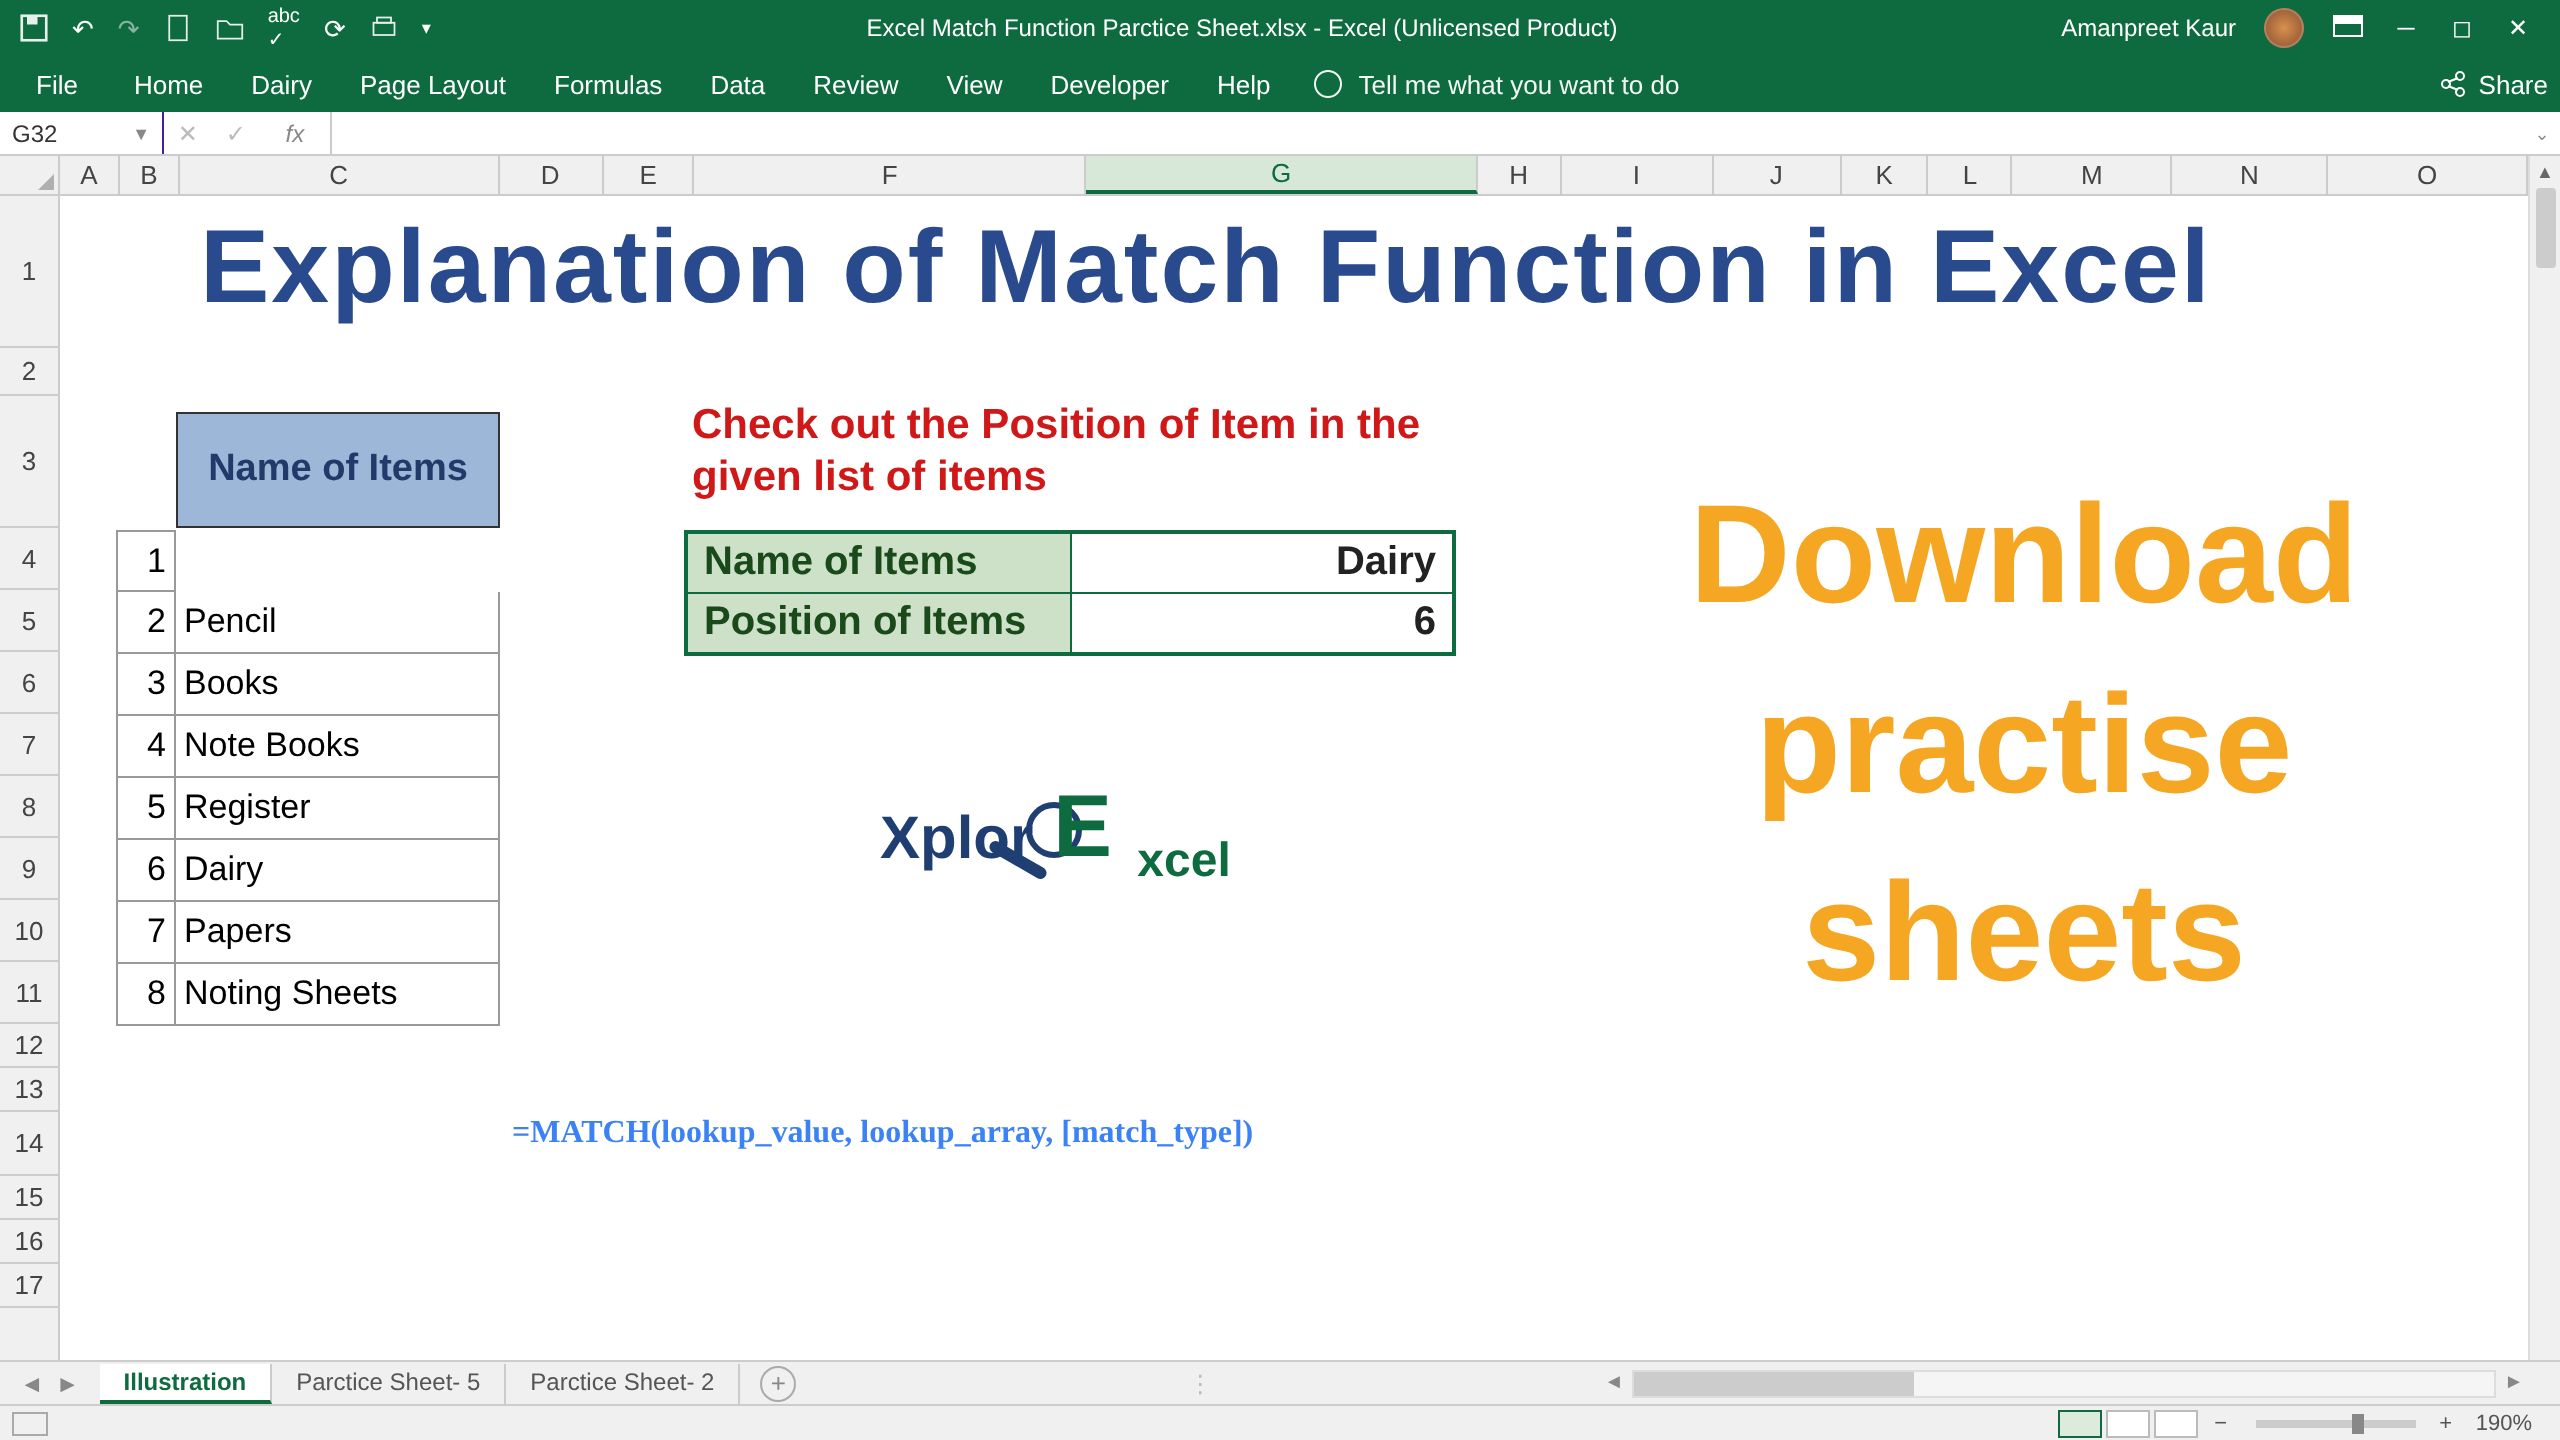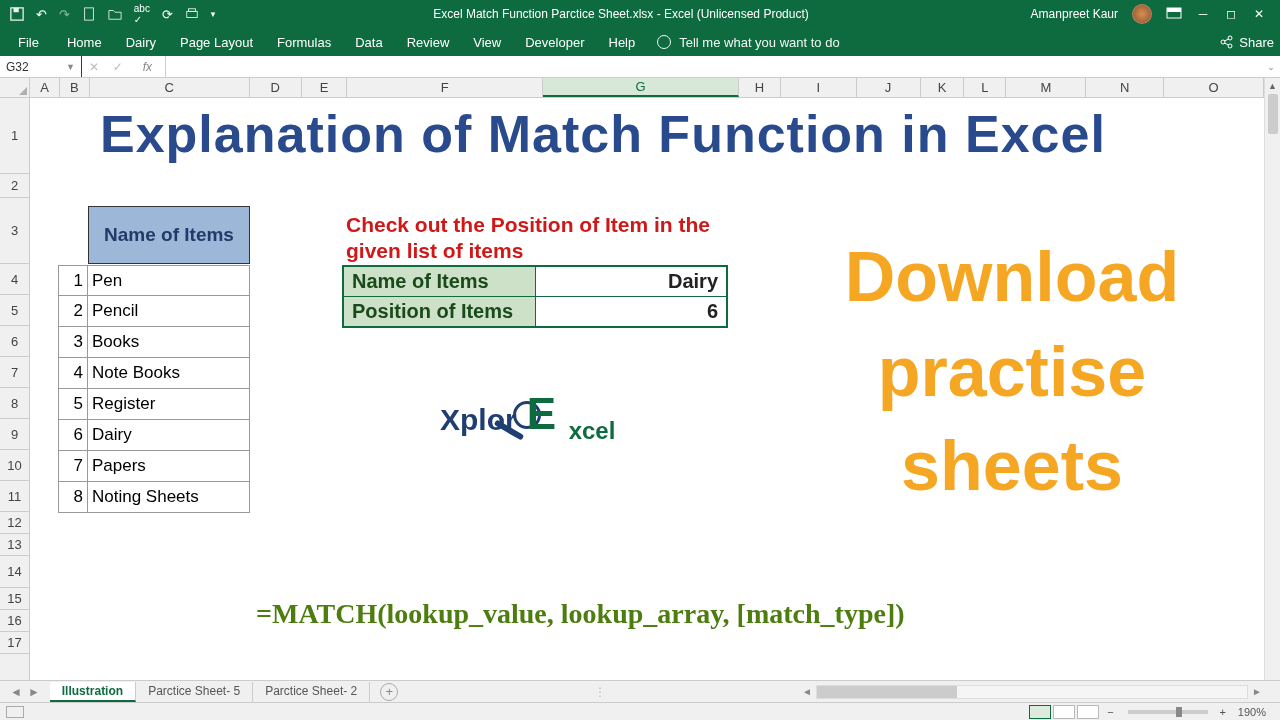--- a/index.html
+++ b/index.html
@@ -44,37 +44,37 @@
 
   
   .big-title { position: absolute; top: 6px; left: 70px; font-size: 52px; font-weight: 800; color: #2a4a8e; letter-spacing: 1px; }
   .item-hdr { position: absolute; top: 108px; left: 58px; width: 162px; height: 58px; background: #9db7d8; border: 1px solid #333; display: flex; align-items: center; justify-content: center; font-size: 19px; font-weight: 700; color: #223a6a; }
   .item-table { position: absolute; top: 167px; left: 28px; }
   .item-row { display: flex; height: 31px; }
   .item-num { width: 30px; border: 1px solid #999; border-top: none; display: flex; align-items: center; justify-content: flex-end; padding-right: 4px; font-size: 17px; }
   .item-val { width: 162px; border: 1px solid #999; border-left: none; border-top: none; display: flex; align-items: center; padding-left: 4px; font-size: 17px; }
   .item-row:first-child .item-num, .item-row:first-child .item-val { border-top: 1px solid #999; }
 
-  .check-text { position: absolute; top: 114px; left: 316px; width: 400px; font-size: 21px; font-weight: 700; color: #d01818; line-height: 1.25; }
+  .check-text { position: absolute; top: 102px; left: 316px; width: 400px; font-size: 21px; font-weight: 700; color: #d01818; line-height: 1.25; }
   .lookup { position: absolute; top: 167px; left: 312px; border: 2px solid #0d6b3f; border-collapse: collapse; }
   .lookup td { border: 1px solid #0d6b3f; font-size: 20px; font-weight: 700; padding: 3px 8px; }
   .lookup .lbl { background: #cde0c8; color: #1a4a1a; width: 192px; }
   .lookup .val { background: #fff; width: 192px; text-align: right; color: #222; }
 
   .logo { position: absolute; top: 295px; left: 410px; display: flex; align-items: center; }
   .logo-x { font-size: 30px; font-weight: 800; color: #1f3f72; }
   .logo-e { position: relative; width: 54px; height: 54px; }
   .logo-e-big { font-size: 44px; font-weight: 800; color: #0d6b3f; position: absolute; top: -4px; left: 10px; }
   .logo-mag { position: absolute; width: 28px; height: 28px; border: 3px solid #1f3f72; border-radius: 50%; top: 8px; left: -4px; }
   .logo-handle { position: absolute; width: 32px; height: 6px; background: #1f3f72; border-radius: 3px; top: 34px; left: -24px; transform: rotate(30deg); }
   .logo-xcel { font-size: 24px; font-weight: 700; color: #0d6b3f; margin-left: -2px; margin-top: 22px; }
 
   .download { position: absolute; top: 132px; left: 742px; width: 480px; font-size: 70px; font-weight: 800; color: #f5a623; line-height: 1.35; text-align: center; }
 
-  .formula-text { position: absolute; top: 460px; left: 226px; font-size: 28px; font-weight: 700; color: #4d7c0f; font-family: Georgia, serif; margin-top: 40px; }
+  .formula-text { position: absolute; top: 460px; left: 226px; font-size: 16px; font-weight: 700; color: #3b82f6; font-family: Georgia, serif; }
 
   .vscroll { position: absolute; top: 0; right: 0; width: 16px; height: 100%; background: #f0f0f0; border-left: 1px solid #ddd; }
   .vscroll .arrow { height: 16px; text-align: center; font-size: 9px; color: #666; line-height: 16px; }
   .vscroll .thumb { width: 10px; margin: 0 auto; background: #ccc; border-radius: 2px; height: 40px; }
 
   
   .sheettabs { position: absolute; bottom: 18px; left: 0; right: 0; height: 22px; background: #f0f0f0; border-top: 1px solid #ccc; display: flex; align-items: center; font-size: 12px; }
   .tab-nav { padding: 0 10px; color: #888; display:flex; gap:6px; }
   .sheet { padding: 2px 12px; border-right: 1px solid #ccc; color: #555; cursor: pointer; }
   .sheet.active { background: #fff; color: #0d6b3f; font-weight: 700; border-bottom: 2px solid #0d6b3f; }
@@ -214,21 +214,20 @@
       <div class="rowhdr" style="height: 22px;">17</div>
     </div>
 
   <div class="cells">
     <div class="big-title">Explanation of Match Function in Excel</div>
 
     <div class="item-hdr">Name of Items</div>
     <div class="item-table" id="item-table">
         <div class="item-row">
           <div class="item-num">1</div>
-          <div class="item-val">Pen</div>
         </div>
         <div class="item-row">
           <div class="item-num">2</div>
           <div class="item-val">Pencil</div>
         </div>
         <div class="item-row">
           <div class="item-num">3</div>
           <div class="item-val">Books</div>
         </div>
         <div class="item-row">

